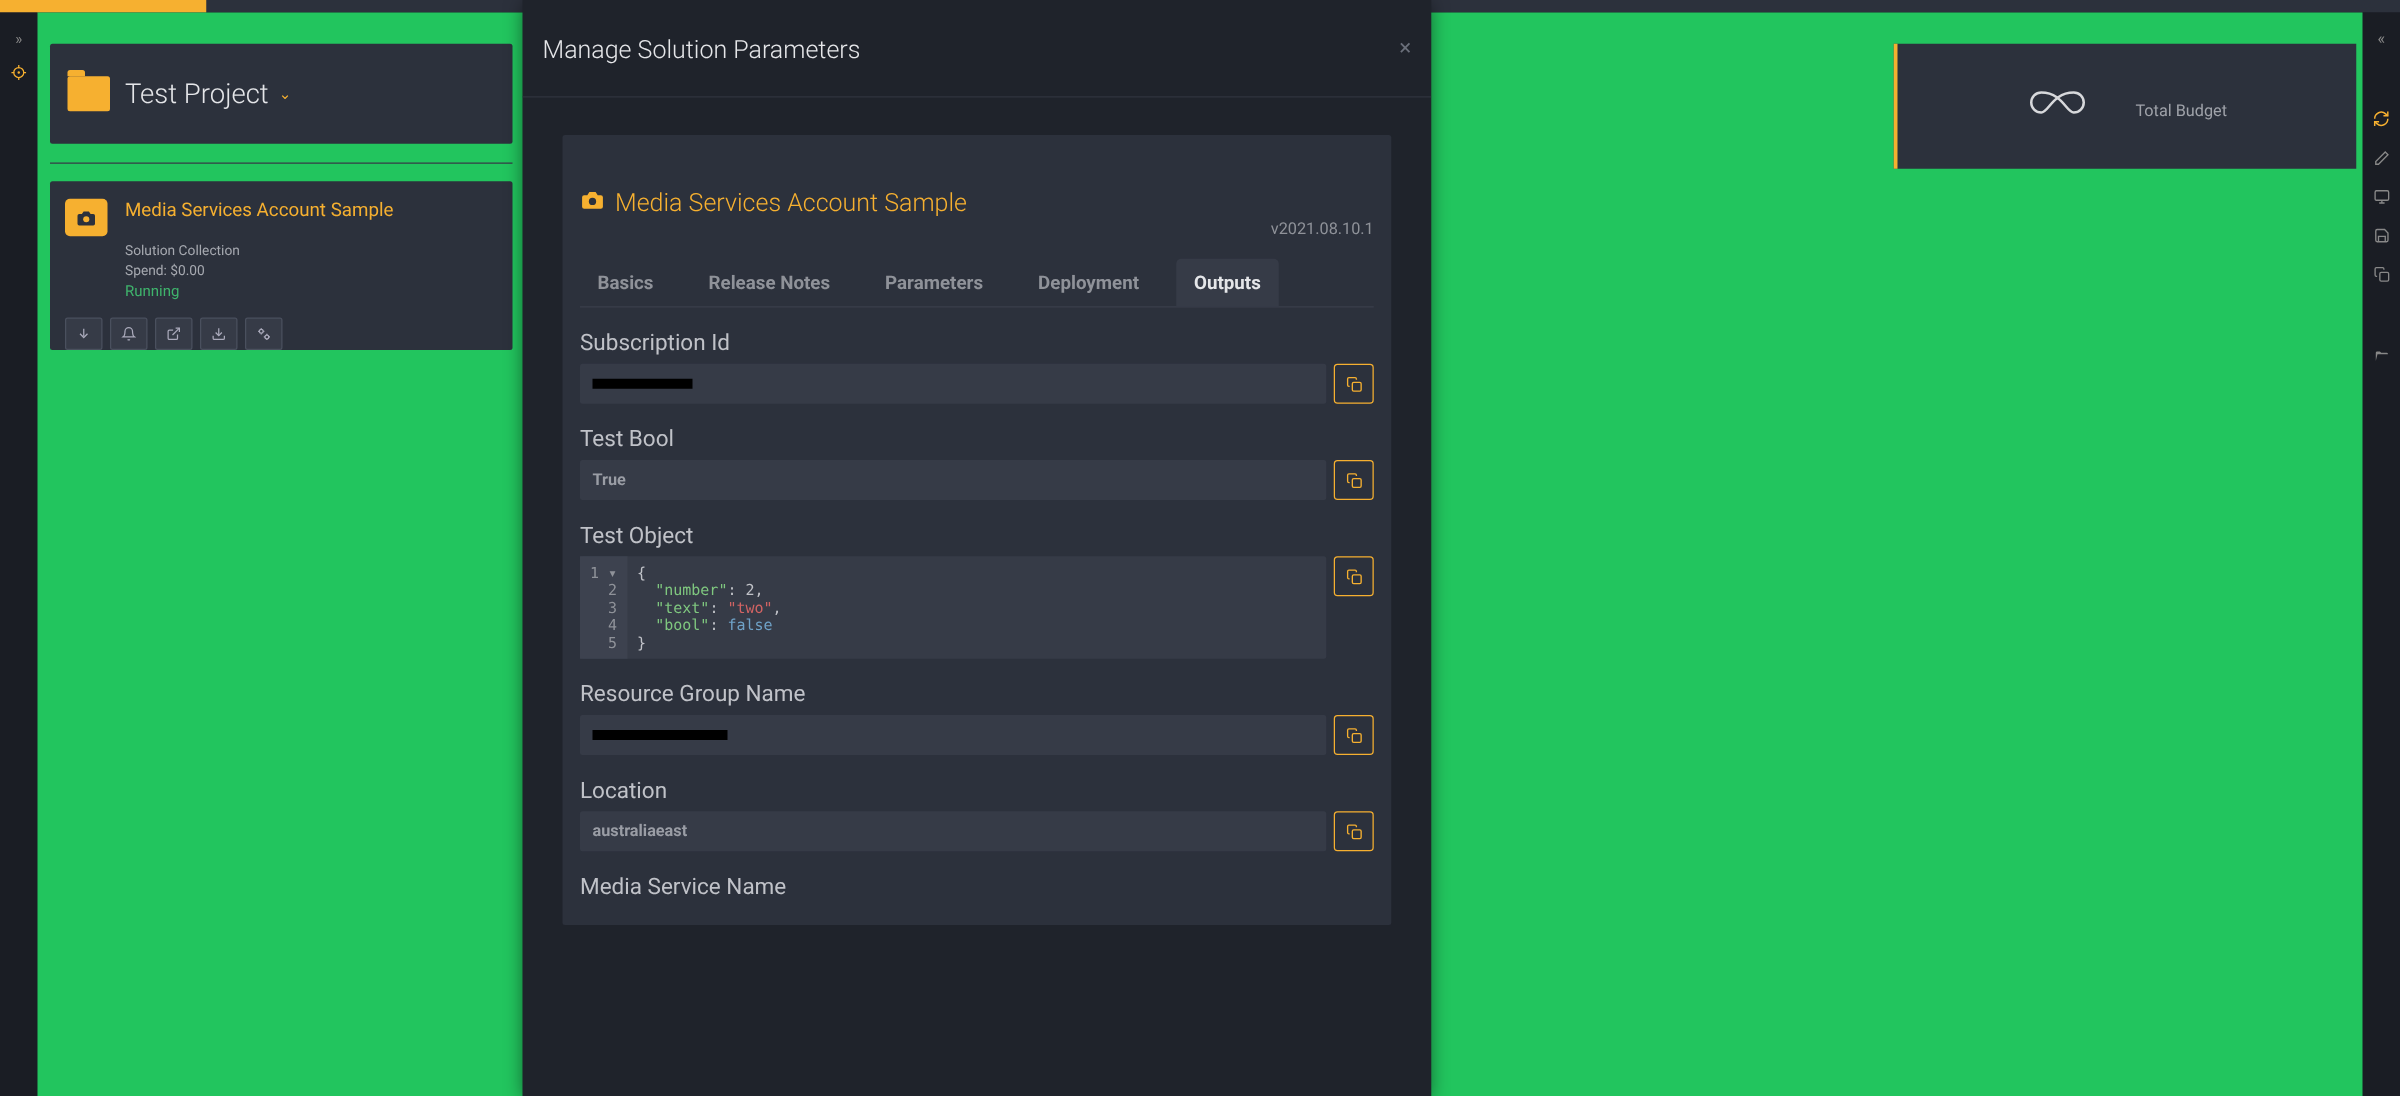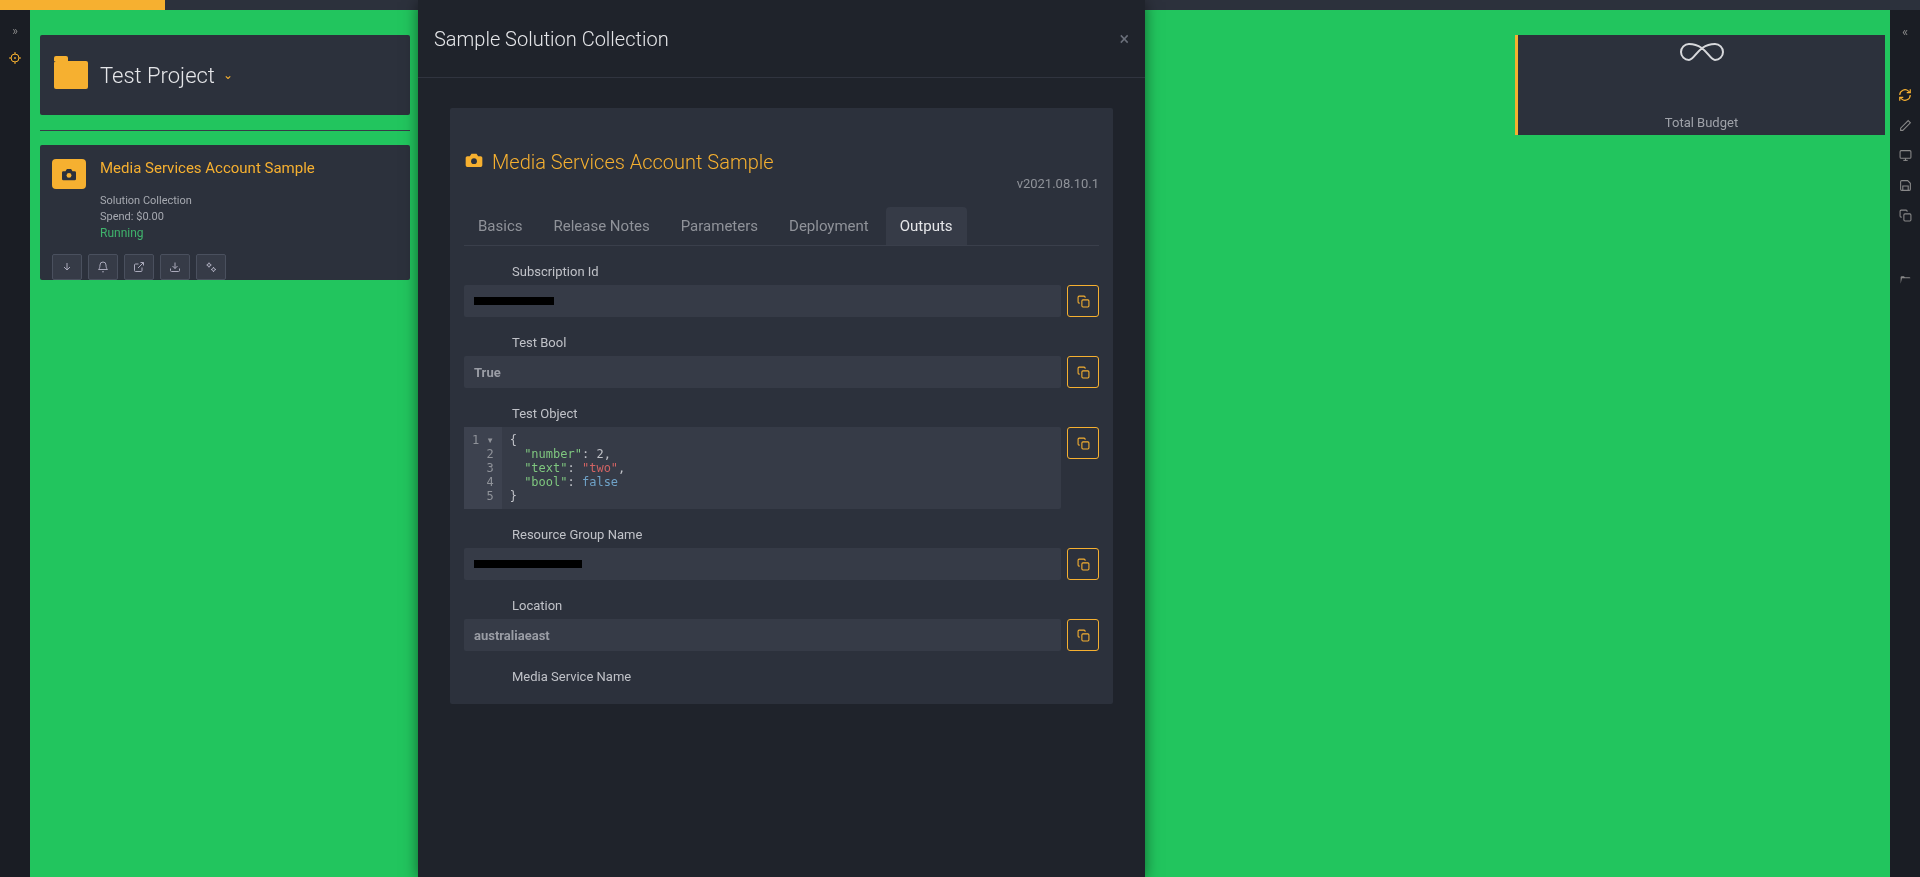--- a/index.html
+++ b/index.html
@@ -149,21 +149,21 @@
   cursor:pointer;
 }
 
 
 .budget-panel {
   position: absolute;
   right: 5px; top: 25px;
   width: 370px; height: 100px;
   background: #2c313c;
   border-left: 3px solid #f6b030;
-  display: flex; flex-direction: column;
+  display: flex; flex-direction: row;
   align-items: center; justify-content: center; gap: 37px;
 }
 .infinity {
   color: #d7d8db;
   font-size: 26px;
 }
 .budget-label {
   color: #9fa2a9;
   font-size: 13px;
   margin-top: 8px;
@@ -206,22 +206,23 @@
   padding: 0 0 16px 0;
 }
 .inner-title-wrap { display:flex; align-items:center; }
 .inner-icon {
   color:#f6b030; margin-right:8px;
 }
 .inner-title { color:#f6b030; font-size:20px; font-weight:300; }
 .inner-version { color:#8f9299; font-size:13px;margin-top:44px; }
 
 .tabs {
-  display:flex; gap:3px; border-bottom:1px solid #3a3f4b;
+  display:flex; gap:16px; border-bottom:1px solid #3a3f4b;
   padding-left:0px;
+  font-weight:bold;
 }
 .tab {
   color:#8f9299; font-size:15px;
   padding: 10px 14px;
   cursor:pointer;
 }
 .tab.active {
   color:#e5e6e9;
   background:#363b47;
   border-radius:4px 4px 0 0;
@@ -232,21 +233,21 @@
   border-radius:14px;
   pointer-events:none;
 }
 .arrow-up {
   position:absolute;
   width: 20px; height: 110px;
   pointer-events:none;
 }
 
 .field-group { margin-top: 18px; }
-.field-label { color:#c0c2c8; font-size:13px; margin-bottom:6px;margin-left:48px; }
+.field-label { color:#c0c2c8; font-size:18px; margin-bottom:6px; }
 .field-row { display:flex; align-items:stretch; gap:6px; }
 .field-input {
   flex:1; background:#363b47; border-radius:2px;
   padding: 8px 10px; color:#9a9da5; font-size:13px;
   min-height:32px; display:flex; align-items:center;font-weight:bold;
 }
 .field-input.redacted {
   position:relative;
 }
 .redact-bar {
@@ -407,21 +408,21 @@
           <path d="M12 4a8 8 0 1 0 0 16c6 0 9-16 26-16a8 8 0 1 1 0 16c-6 0-9-16-26-16z"></path>
         </svg>
     </div>
     <div class="budget-label">Total Budget</div>
   </div>
 
 </div>
 
 <div class="modal">
   <div class="modal-header">
-    <div class="modal-title">Sample Solution Collection</div>
+    <div class="modal-title">Manage Solution Parameters</div>
     <div class="modal-close">×</div>
   </div>
   <div class="modal-body">
     <div class="inner-card">
       <div class="inner-head">
         <div class="inner-title-wrap">
           <span class="inner-icon">
             <svg width="20" height="17" viewBox="0 0 24 20" fill="currentColor">
                 <path d="M4 6h3l2-3h6l2 3h3a2 2 0 0 1 2 2v9a2 2 0 0 1-2 2H4a2 2 0 0 1-2-2V8a2 2 0 0 1 2-2z"></path>
                 <circle cx="12" cy="12" r="3.5" fill="#2c313c"></circle>

